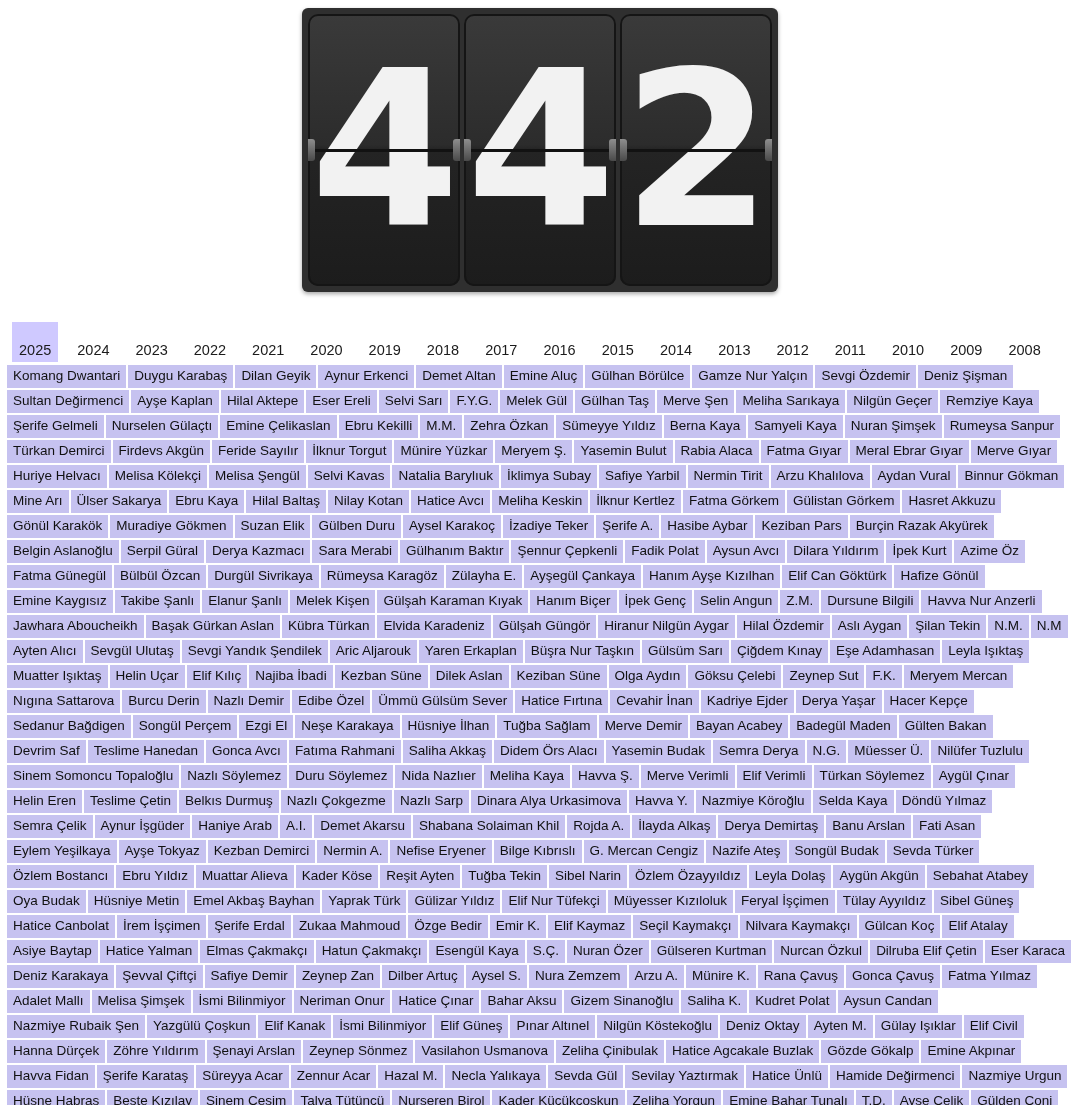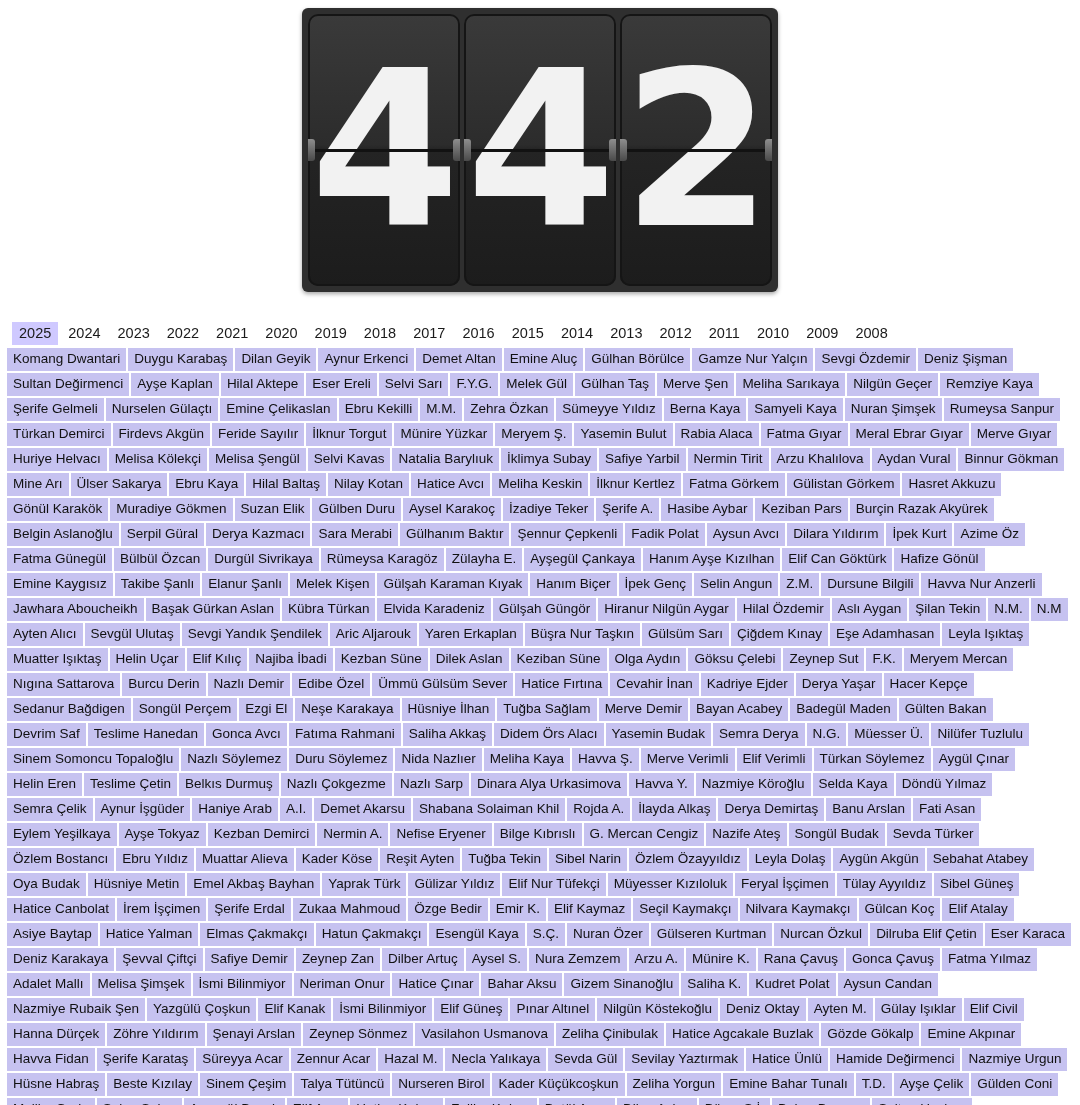--- a/index.html
+++ b/index.html
@@ -74,22 +74,22 @@
 
   
   .years {
     margin: 30px 12px 2px 12px;
     font-size: 14.5px;
     color: #1b1b1b;
     line-height: 20px;
   }
   .years .yr {
     display: inline-block;
-    padding: 1px 7px 2px 7px;
-    margin-right: 3px;
+    padding: 18px 7px 2px 7px;
+    margin-right: 12px;
     cursor: pointer;
   }
   .years .yr.selected {
     background: #cfc9ff;
   }
 
   
   .names {
     margin: 2px 6px 0 6px;
     line-height: 20px;

